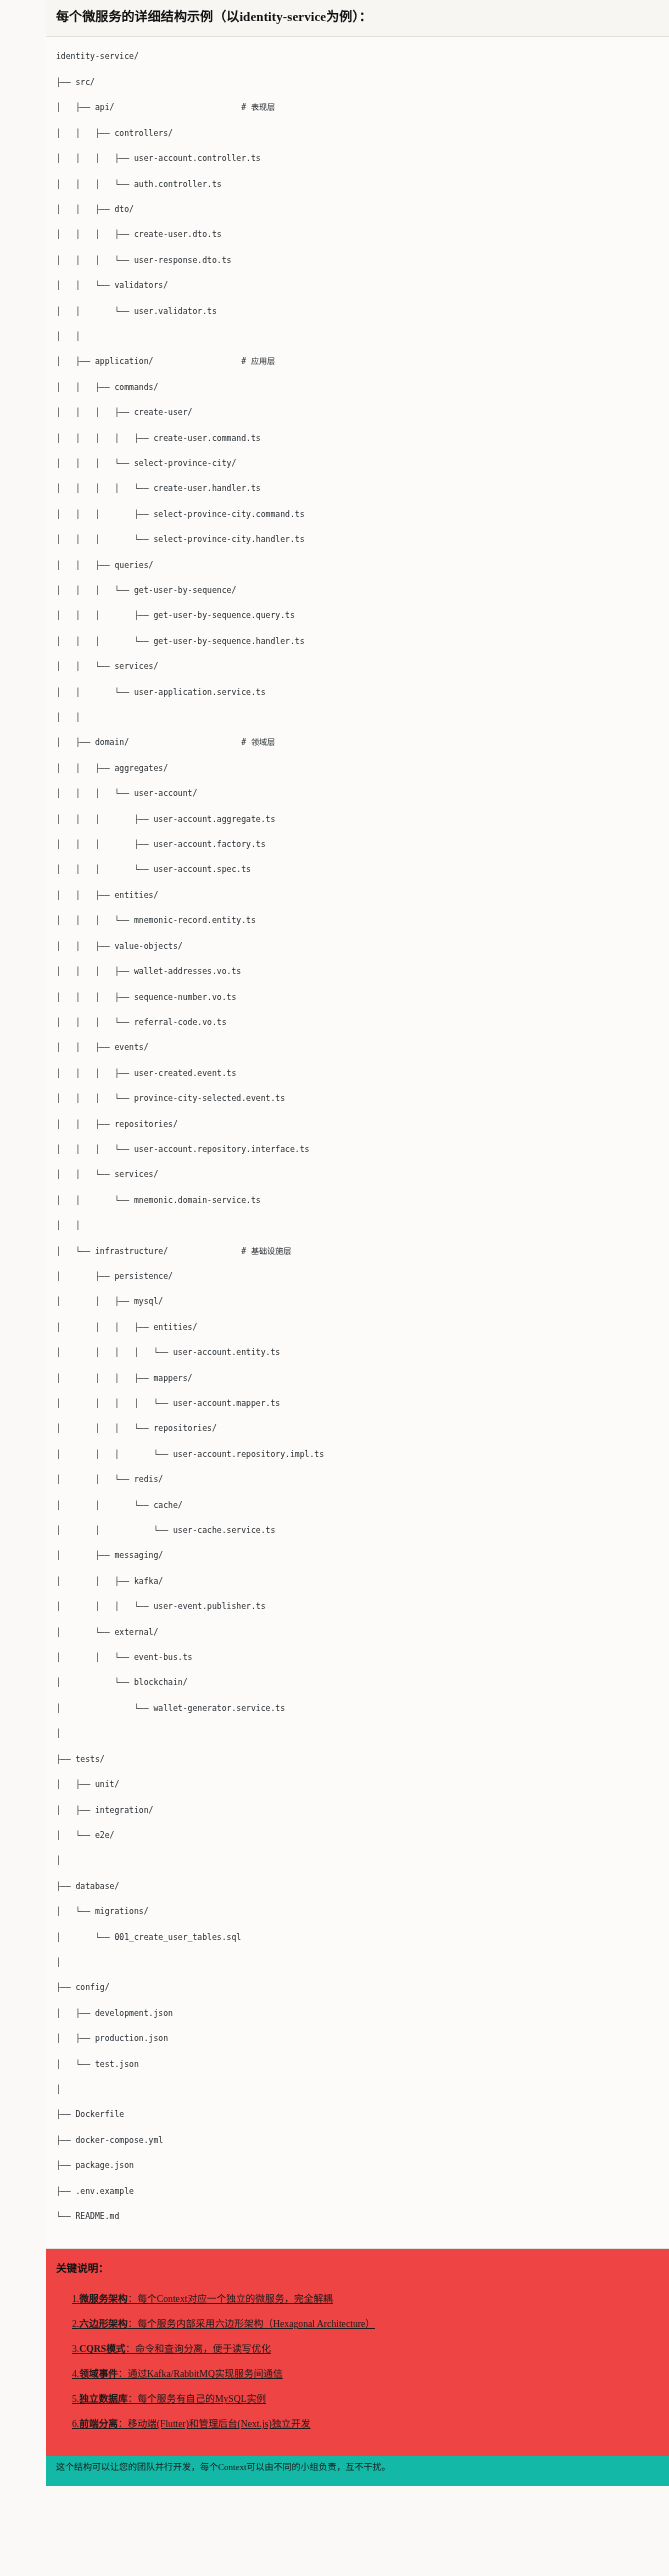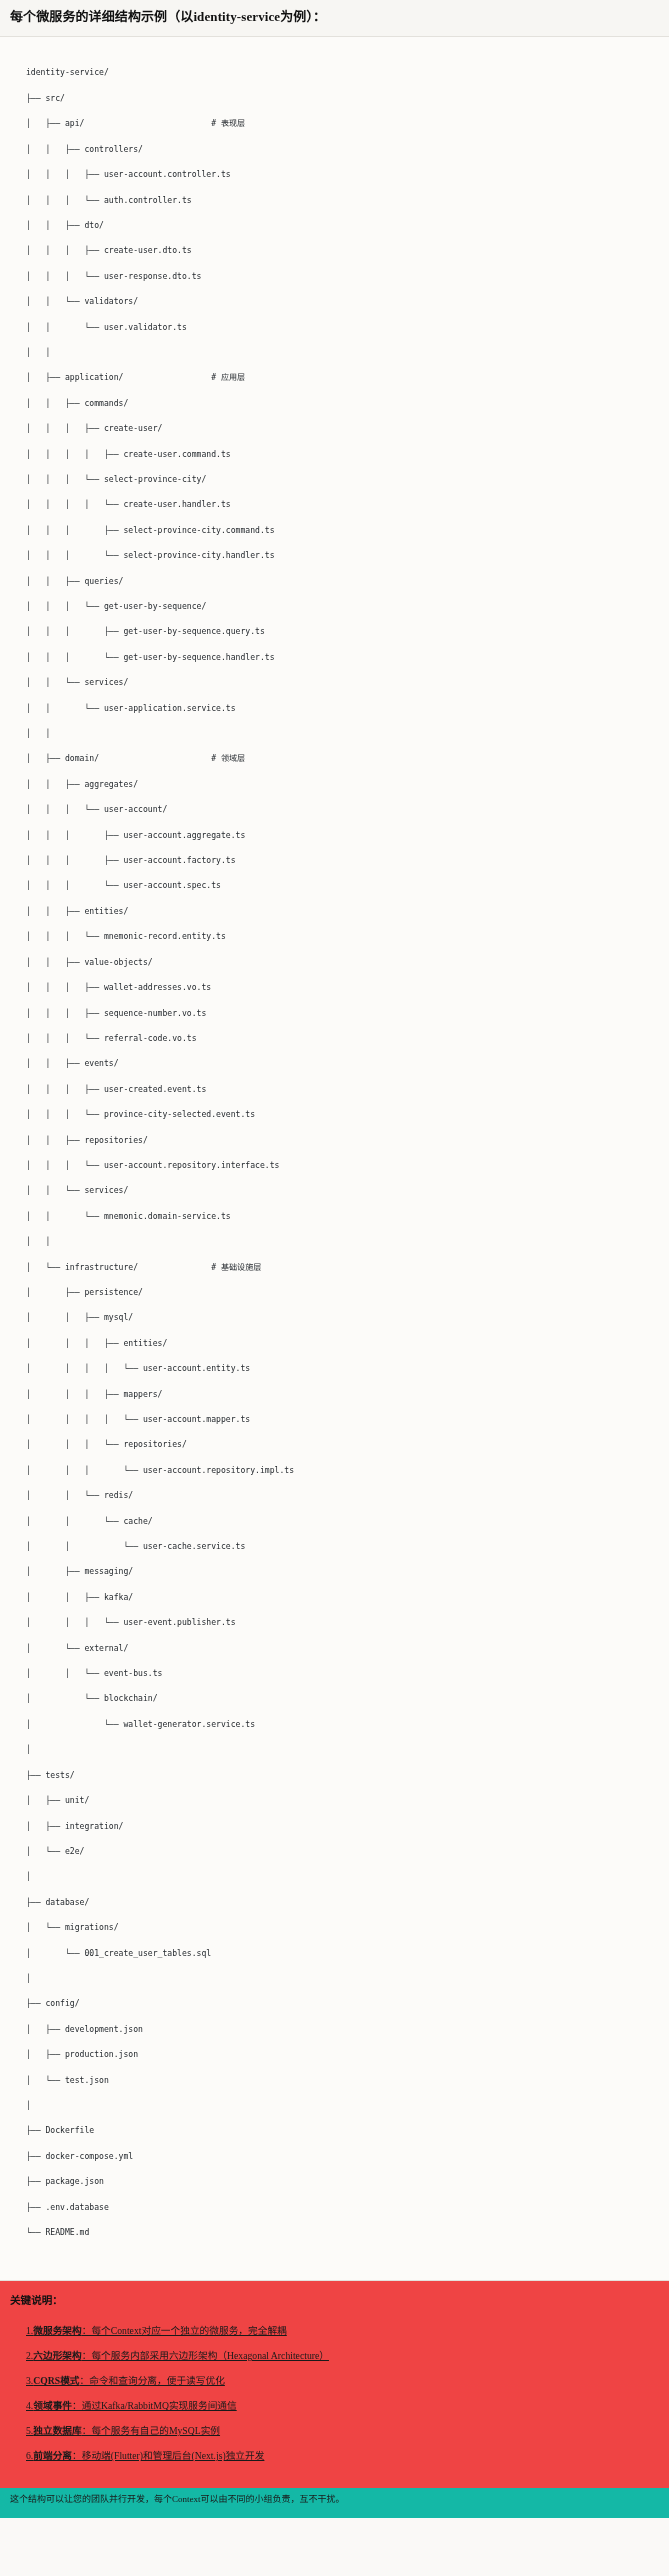--- a/index.html
+++ b/index.html
@@ -11,20 +11,21 @@
   body {
     width: 669px;
     font-family: "Liberation Sans", "DejaVu Sans", sans-serif;
     color: #1a1a1a;
     -webkit-font-smoothing: antialiased;
   }
   .page {
     width: 669px;
     box-sizing: border-box;
     background: #faf9f7;
+    padding-left: 46px;
   }
 
   
   .title-bar {
     padding: 8.8px 10px 10px 10px;
     background: #f7f6f3;
     border-bottom: 0.6px solid #e3e1dc;
   }
   .title-text {
     font-family: "Liberation Serif", "DejaVu Serif", serif;
@@ -37,21 +38,21 @@
   }
 
   
   .tree-block {
     background: #fcfbf9;
     border-bottom: 0.6px solid #e3e1dc;
     padding: 13.8px 10px 12.5px 10px;
     box-sizing: border-box;
   }
   pre.tree {
-    margin: 16px;
+    margin: 0;
     font-family: "DejaVu Sans Mono", "Liberation Mono", monospace;
     font-size: 8.1px;
     line-height: 12.7px;
     color: #24292e;
     white-space: pre;
     tab-size: 4;
     letter-spacing: 0px;
   }
   .tree-line {
     display: block;
@@ -185,21 +186,21 @@
 <span class="tree-line">│       └── 001_create_user_tables.sql</span>
 <span class="tree-line">│</span>
 <span class="tree-line">├── config/</span>
 <span class="tree-line">│   ├── development.json</span>
 <span class="tree-line">│   ├── production.json</span>
 <span class="tree-line">│   └── test.json</span>
 <span class="tree-line">│</span>
 <span class="tree-line">├── Dockerfile</span>
 <span class="tree-line">├── docker-compose.yml</span>
 <span class="tree-line">├── package.json</span>
-<span class="tree-line">├── .env.database</span>
+<span class="tree-line">├── .env.example</span>
 <span class="tree-line">└── README.md</span>
 </pre>
   </div>
 
   <div class="notes">
     <div class="notes-title">关键说明：</div>
     <ol class="notes-list" id="notes-list">
         <li><span class="num">1.</span><span class="lead">微服务架构</span><span class="body">：每个Context对应一个独立的微服务，完全解耦</span></li>
         <li><span class="num">2.</span><span class="lead">六边形架构</span><span class="body">：每个服务内部采用六边形架构（Hexagonal Architecture）</span></li>
         <li><span class="num">3.</span><span class="lead">CQRS模式</span><span class="body">：命令和查询分离，便于读写优化</span></li>

